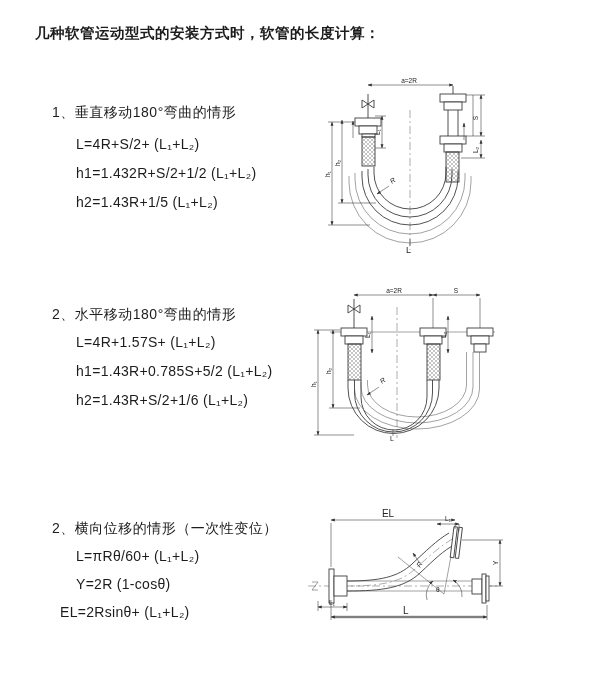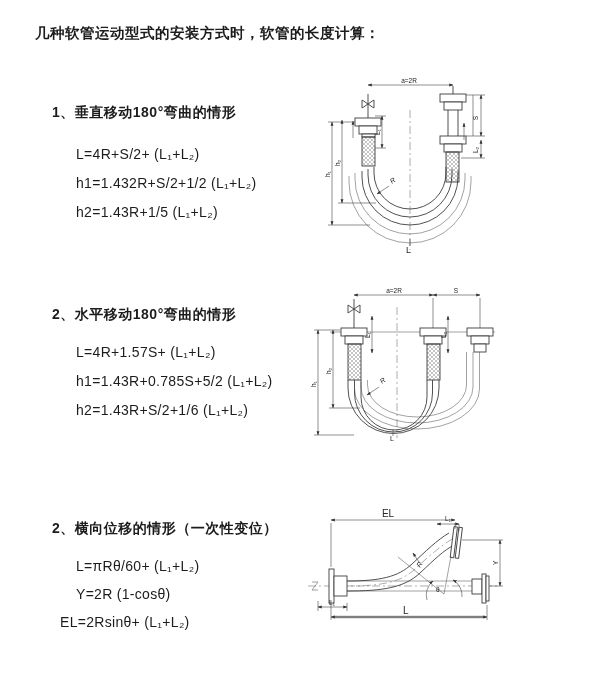--- a/index.html
+++ b/index.html
@@ -2,22 +2,22 @@
 <html><head>
 <meta charset="utf-8">
 <style>
   html,body{margin:0;padding:0;}
   body{
     width:600px;height:675px;background:#ffffff;position:relative;overflow:hidden;
     font-family:"Liberation Sans","DejaVu Sans",sans-serif;color:#1c1c1c;
   }
   .abs{position:absolute;}
   .title{left:35px;top:24px;font-size:14.5px;font-weight:bold;letter-spacing:.5px;}
-  .heading{font-size:14px;font-weight:bold;letter-spacing:.5px;}
-  .formula{font-size:14px;font-weight:500;letter-spacing:.3px;white-space:pre;margin-top:10px;}
+  .heading{font-size:14px;font-weight:normal;letter-spacing:.5px;}
+  .formula{font-size:14px;font-weight:500;letter-spacing:.3px;white-space:pre;}
   svg{position:absolute;overflow:visible;}
   svg .ln{stroke:#3d3d3d;stroke-width:.9;fill:none;}
   svg .thin{stroke:#555;stroke-width:.55;fill:none;}
   svg .dim{stroke:#444;stroke-width:.6;fill:none;}
   svg .axis{stroke:#777;stroke-width:.6;fill:none;stroke-dasharray:8 3 2 3;}
   svg .part{fill:#ffffff;stroke:#3d3d3d;stroke-width:.9;}
   svg text{fill:#222;font-family:"Liberation Sans","DejaVu Sans",sans-serif;}
   .t6{font-size:6.5px;} .t7{font-size:7px;} .t9{font-size:9px;} .t10{font-size:10px;}
 </style>
 </head>

